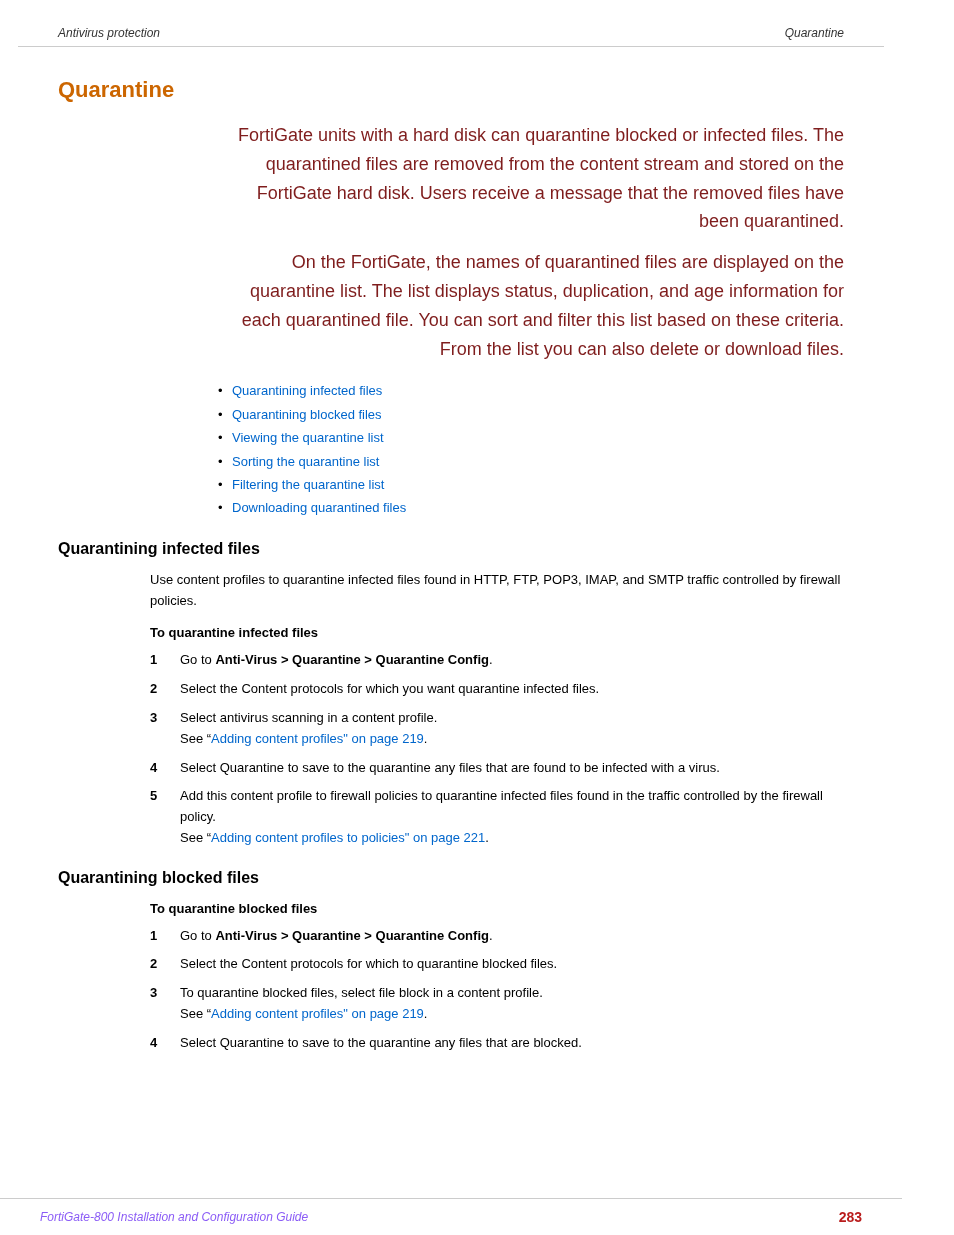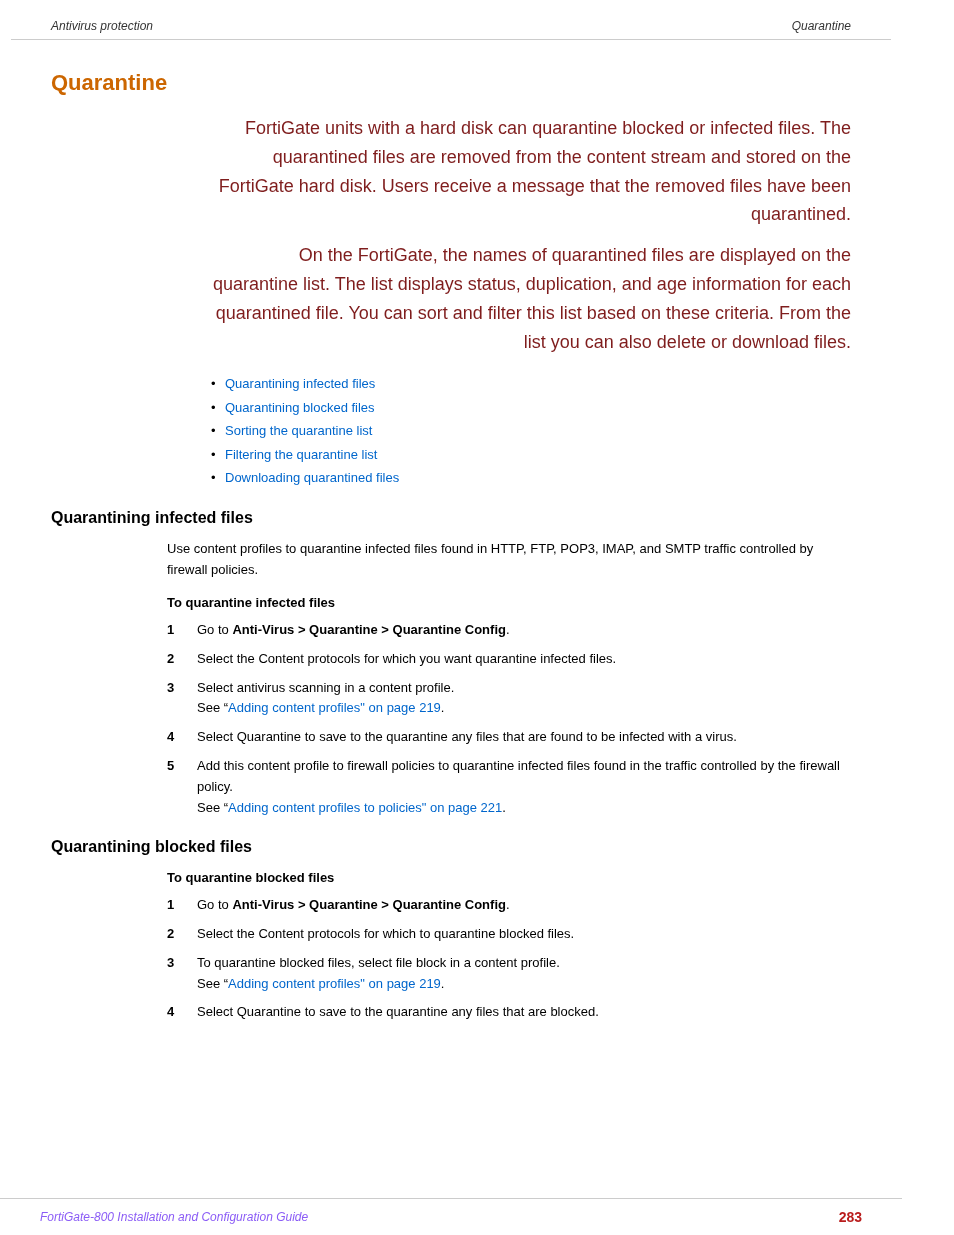--- a/index.html
+++ b/index.html
@@ -14,21 +14,21 @@
       color: #000;
       background: #fff;
       width: 954px;
       min-height: 1235px;
     }
 
     .page-container {
       width: 902px;
       min-height: 1235px;
       background: #fff;
-      padding: 11px;
+      padding: 18px;
       position: relative;
     }
 
     .header-bar {
       display: flex;
       justify-content: space-between;
       align-items: center;
       padding: 8px 40px 6px 40px;
       border-bottom: 1px solid #ccc;
       margin-bottom: 0;
@@ -100,21 +100,21 @@
 
     .section-heading {
       font-size: 16px;
       font-weight: bold;
       color: #000;
       margin-bottom: 12px;
       margin-top: 20px;
     }
 
     .section-body {
-      margin-left: 116px;
+      margin-left: 92px;
     }
 
     .section-intro {
       font-size: 13px;
       line-height: 1.6;
       margin-bottom: 12px;
     }
 
     .sub-heading {
       font-size: 13px;
@@ -191,20 +191,21 @@
     <div class="page-title">Quarantine</div>
 
     <div class="intro-section">
       <p class="intro-paragraph">FortiGate units with a hard disk can quarantine blocked or infected files. The quarantined files are removed from the content stream and stored on the FortiGate hard disk. Users receive a message that the removed files have been quarantined.</p>
       <p class="intro-paragraph">On the FortiGate, the names of quarantined files are displayed on the quarantine list. The list displays status, duplication, and age information for each quarantined file. You can sort and filter this list based on these criteria. From the list you can also delete or download files.</p>
     </div>
 
     <ul class="bullet-list">
       <li><a>Quarantining infected files</a></li>
       <li><a>Quarantining blocked files</a></li>
+      <li><a>Viewing the quarantine list</a></li>
       <li><a>Sorting the quarantine list</a></li>
       <li><a>Filtering the quarantine list</a></li>
       <li><a>Downloading quarantined files</a></li>
     </ul>
 
     <div>
       <h2 class="section-heading">Quarantining infected files</h2>
       <div class="section-body">
         <p class="section-intro">Use content profiles to quarantine infected files found in HTTP, FTP, POP3, IMAP, and SMTP traffic controlled by firewall policies.</p>
         <p class="sub-heading">To quarantine infected files</p>

